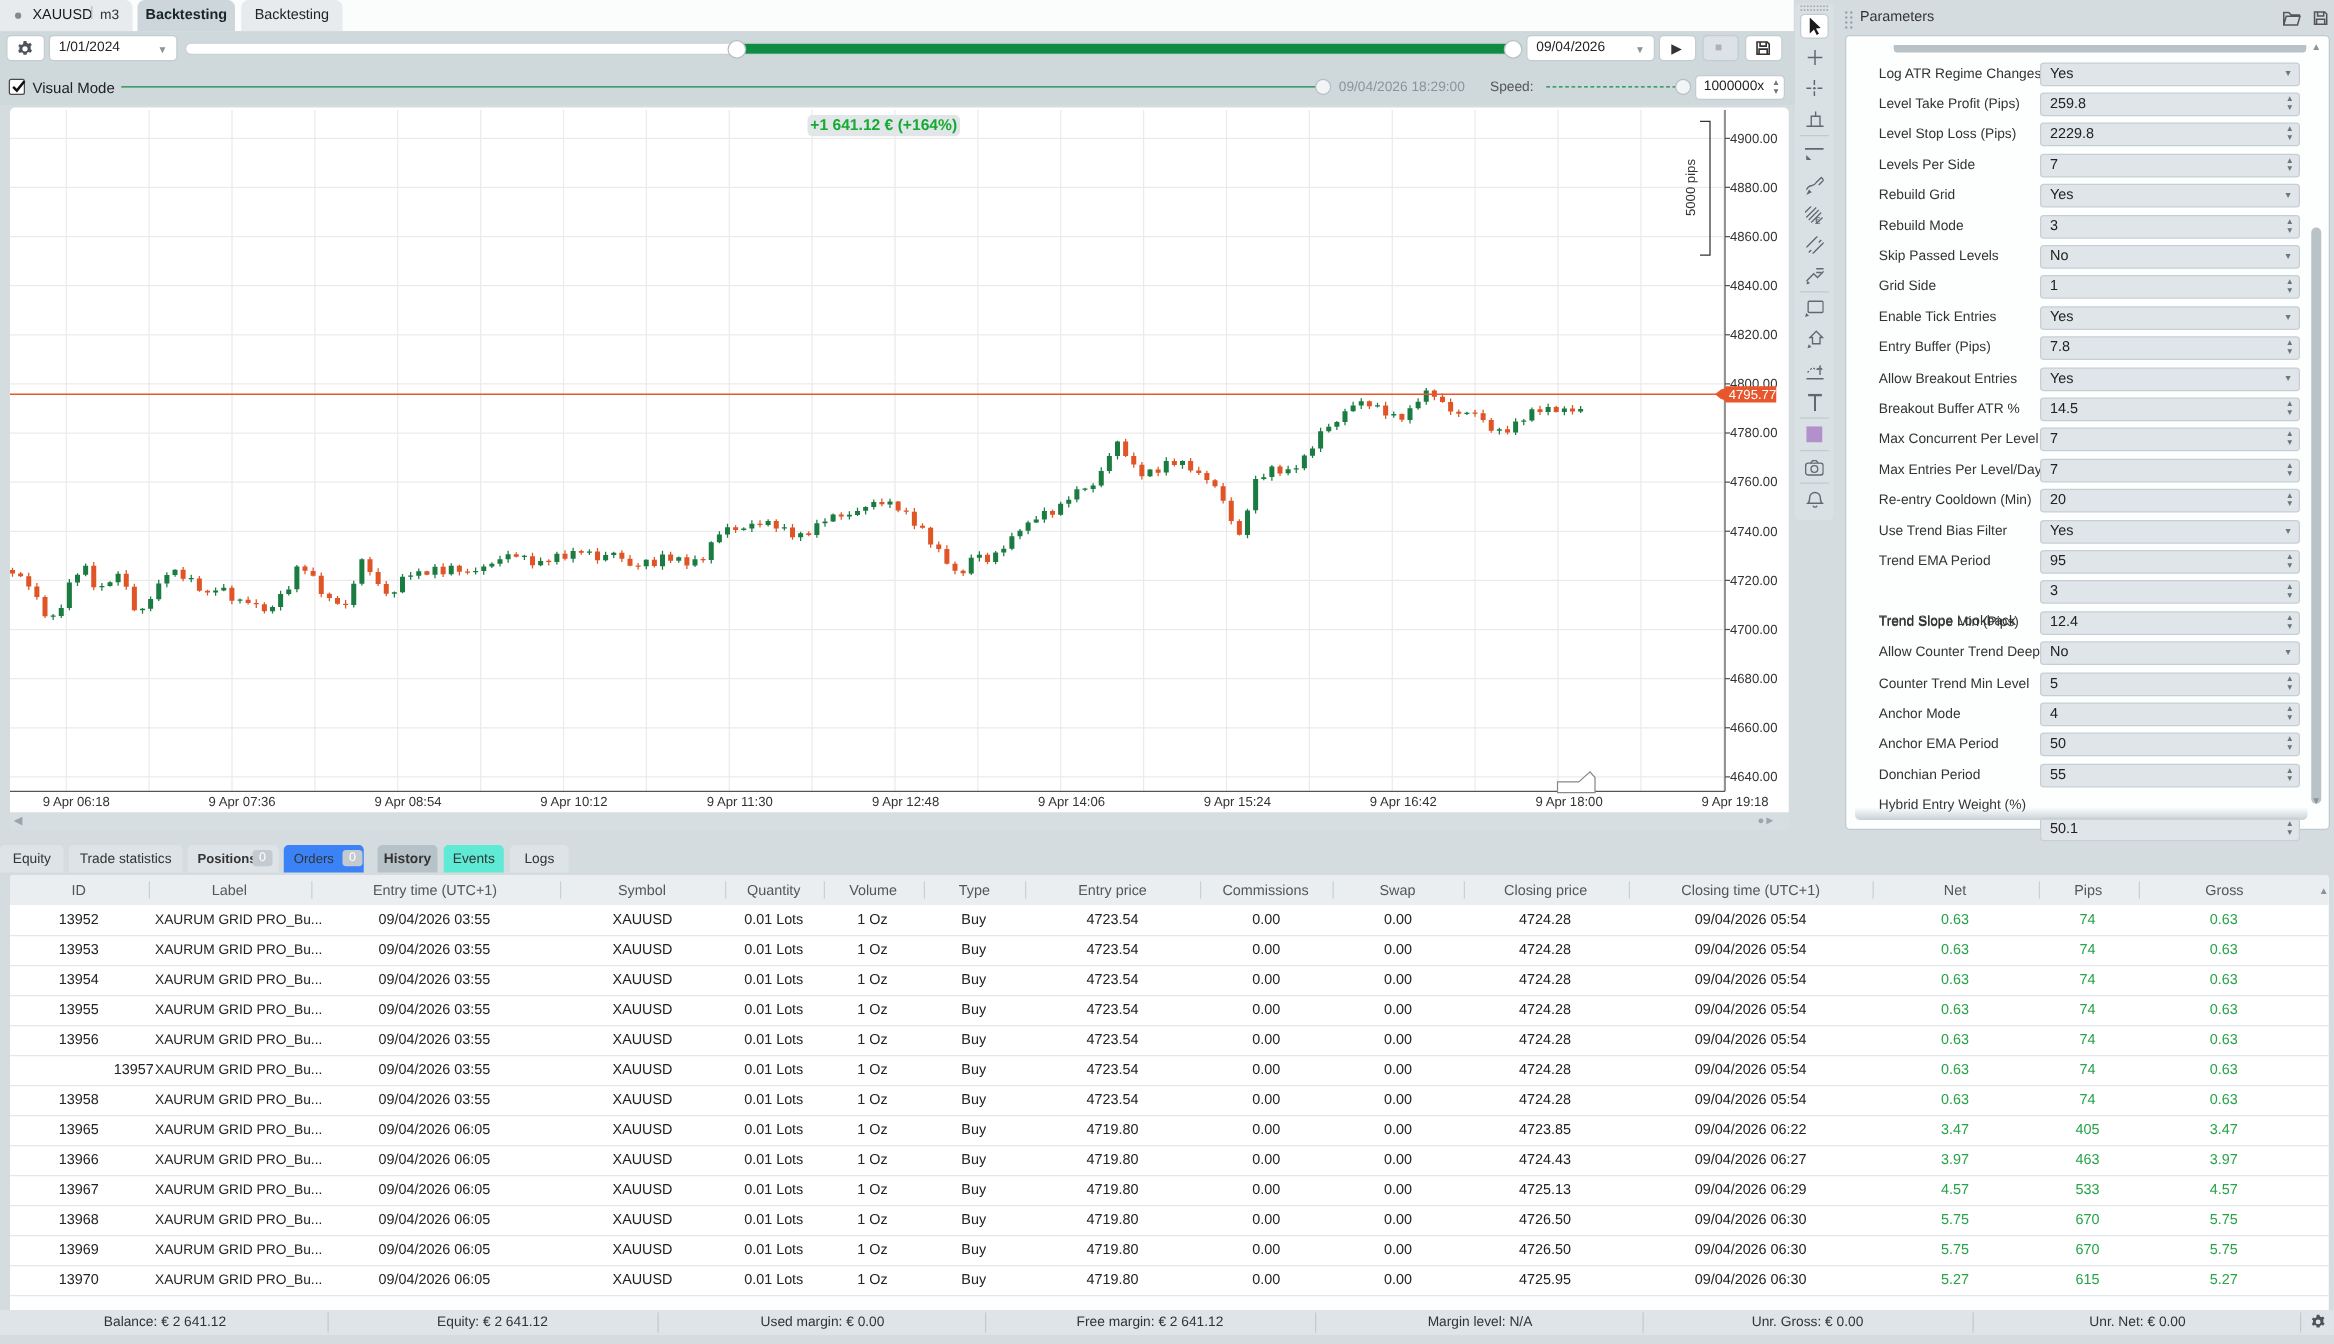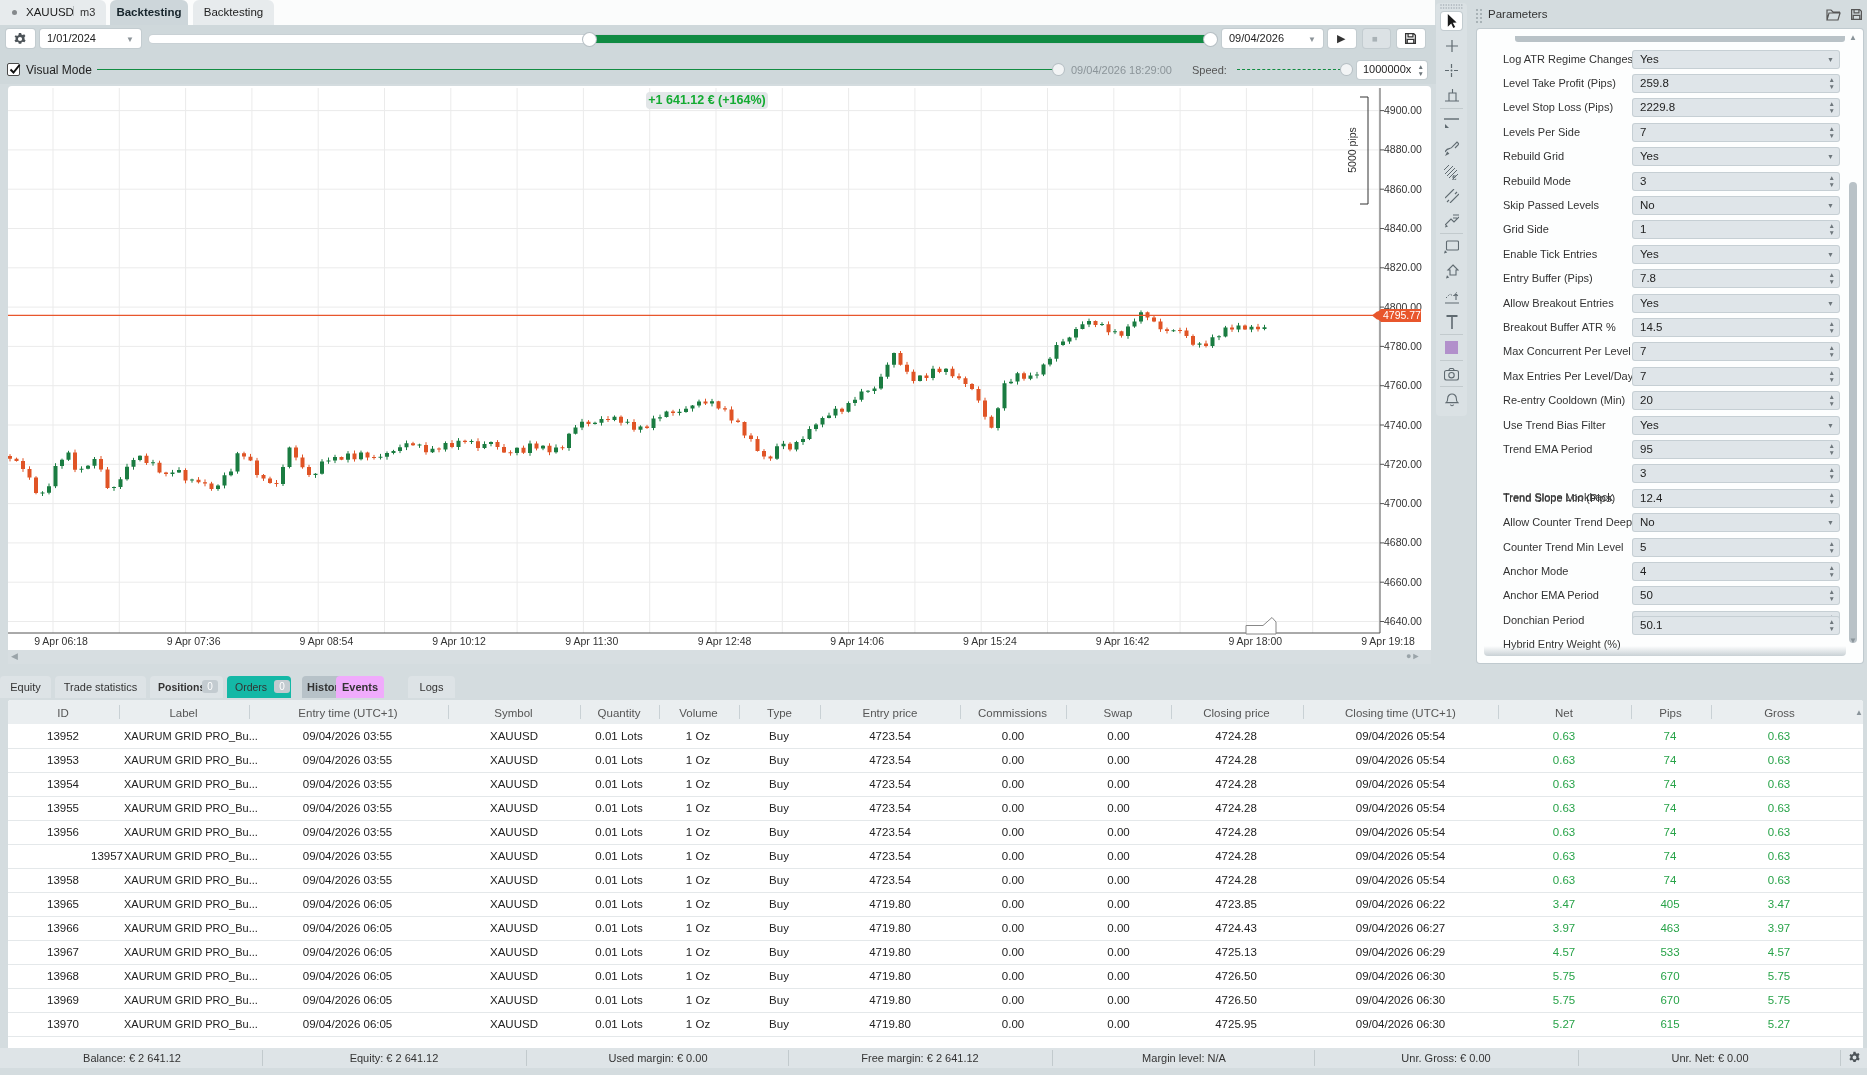--- a/index.html
+++ b/index.html
@@ -402,46 +402,46 @@
     <div class="pinp abs" style="left:1633px;top:587.3px;">
       <span class="pv">50</span>
       <span class="spn">▲<br>▼</span>
     </div>
     <span class="abs prow-label" style="left:1491px;top:613.7px;">Donchian Period</span>
     <div class="pinp abs" style="left:1633px;top:611.7px;">
       <span class="pv">55</span>
       <span class="spn">▲<br>▼</span>
     </div>
     <span class="abs prow-label" style="left:1491px;top:638.1px;">Hybrid Entry Weight (%)</span>
-    <div class="pinp abs" style="left:1633px;top:617px;">
+    <div class="pinp abs" style="left:1633px;top:655px;">
       <span class="pv">50.1</span>
       <span class="spn">▲<br>▼</span>
     </div>
   <div class="abs" style="left:1484px;top:646px;width:362px;height:10px;background:linear-gradient(#ffffff00,#c9d1d5);border-radius:0 0 4px 4px;"></div>
   <div class="abs" style="left:1849px;top:182px;width:8px;height:461px;background:#b9c2c7;border-radius:4px;"></div>
   <span class="abs" style="left:1849px;top:636px;font-size:8px;color:#8a949a;">▼</span>
 
   <div class="btab abs" style="left:0px;width:51px;background:#dde3e6;font-weight:normal;">
       <span class="txt">Equity</span>
     </div>
     <div class="btab abs" style="left:55px;width:91px;background:#dde3e6;font-weight:normal;">
       <span class="txt">Trade statistics</span>
     </div>
     <div class="btab abs" style="left:150px;width:73px;background:#dde3e6;">
       <span class="abs" style="left:8px;top:5px;font-size:10.5px;white-space:nowrap;font-weight:bold;">Positions</span>
       <span class="badge" style="left:52px;">0</span>
     </div>
-    <div class="btab abs" style="left:227px;width:64px;background:#14b8a6;">
+    <div class="btab abs" style="left:227px;width:64px;background:#3b82f6;">
       <span class="abs" style="left:8px;top:5px;font-size:10.5px;white-space:nowrap;">Orders</span>
       <span class="badge" style="left:47px;">0</span>
     </div>
     <div class="btab abs" style="left:302px;width:48px;background:#b7c2c8;font-weight:bold;">
       <span class="txt">History</span>
     </div>
-    <div class="btab abs" style="left:336px;width:48px;background:#f0abfc;font-weight:bold;">
+    <div class="btab abs" style="left:355px;width:48px;background:#5eead4;font-weight:normal;">
       <span class="txt">Events</span>
     </div>
     <div class="btab abs" style="left:408px;width:47px;background:#dde3e6;font-weight:normal;">
       <span class="txt">Logs</span>
     </div>
 
   <div id="tablecard" class="abs"></div>
   <div class="abs" style="left:8px;top:700px;width:1855px;height:24px;background:#eaeef0;border-radius:3px 3px 0 0;"></div>
     <div class="th" style="left:8px;top:707px;width:110px;">ID</div>
     <div class="th" style="left:118.5px;top:707px;width:130px;">Label</div>

